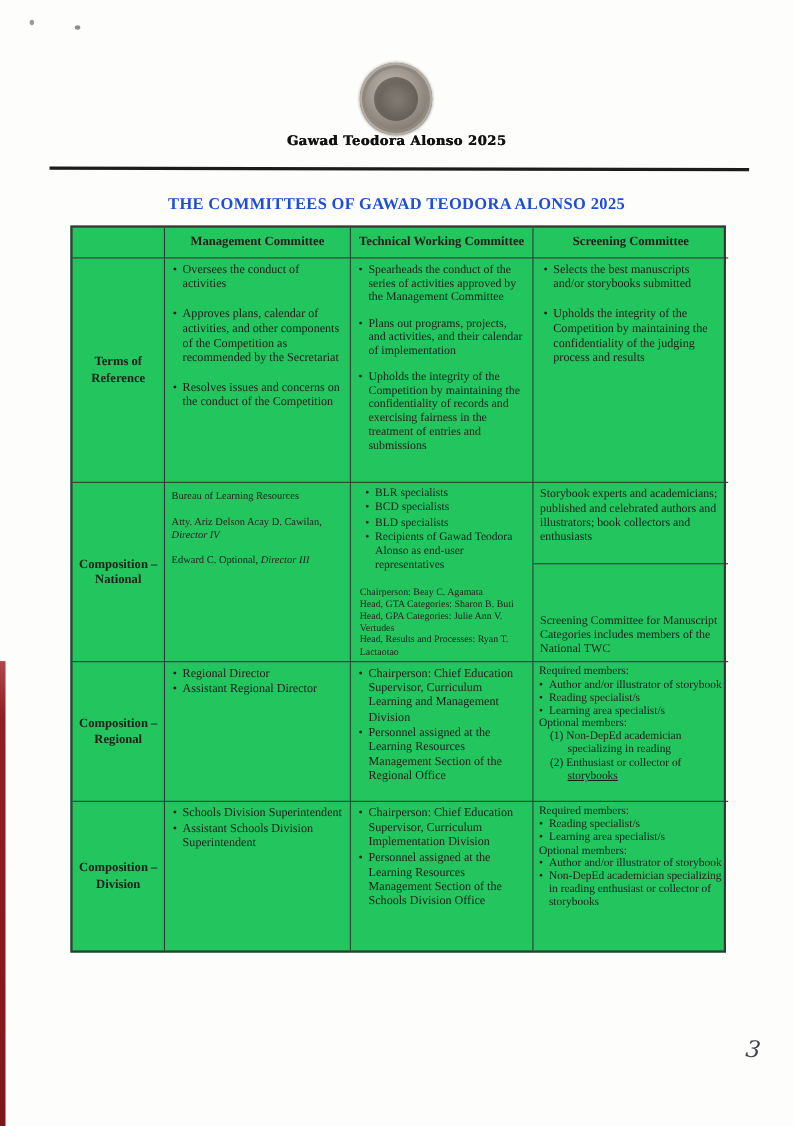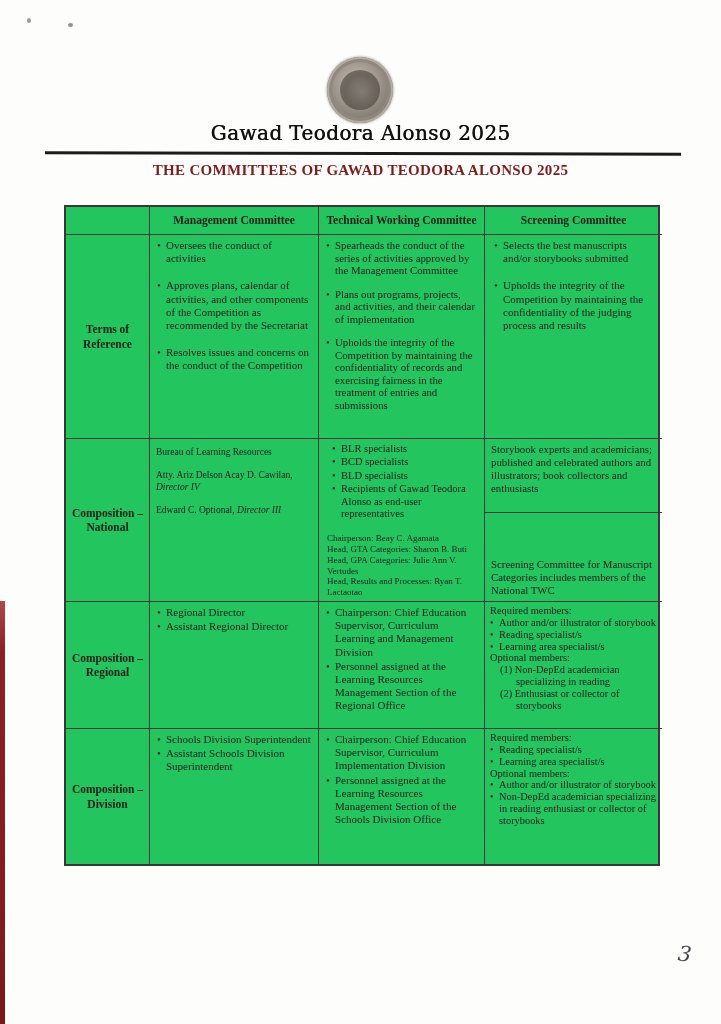--- a/index.html
+++ b/index.html
@@ -19,30 +19,30 @@
     background:radial-gradient(circle at 45% 40%, #cac5be 0%, #a8a097 32%, #837b72 68%, #9a9289 100%);
     box-shadow:0 0 0 2px #b3ada5 inset, 0 0 0 5px #8f887f inset, 0 0 2px 1px #c7c2bb;
   }
   .seal::after{
     content:"";position:absolute;inset:13px;border-radius:50%;
     background:radial-gradient(circle at 55% 55%, #756d64, #5a534c 55%, #6f675e);
     opacity:.8;
   }
   .brand{
     position:absolute;left:0;top:121px;width:721px;text-align:center;
-    font-family:"DejaVu Serif", serif;font-weight:normal;font-size:20px;color:#121212;
+    font-family:"DejaVu Serif", serif;font-weight:bold;font-size:12px;color:#121212;
     letter-spacing:.4px;text-shadow:.5px 0 0 #121212;
   }
   .rule{
     position:absolute;left:45px;top:152px;width:636px;height:3px;background:#1c1c1c;
     transform:rotate(.12deg);
   }
   .title{
-    position:absolute;left:0;top:162px;width:721px;text-align:center;
-    font-weight:bold;font-size:15px;letter-spacing:.3px;color:#7f1d1d;
+    position:absolute;left:0;top:178px;width:721px;text-align:center;
+    font-weight:bold;font-size:15px;letter-spacing:.3px;color:#1d4ed8;
   }
 
   
   .doc-table{
     position:absolute;left:64px;top:205px;width:596px;
     display:grid;
     grid-template-columns:84px 169px 166px 177px;
     grid-template-rows:28px 204px 163px 127px 135px;
     border:2px solid #383838;
     box-sizing:border-box;
@@ -83,21 +83,21 @@
   .split{padding:0;display:flex;flex-direction:column;font-size:10.8px;line-height:1.2;gap:41px;}
   .split-top{height:74px;box-sizing:border-box;padding:4px 6px;border-bottom:1px solid #383838;}
   .split-bottom{flex:1;padding:4px 6px;}
 
   .scr-list{font-size:10.4px;line-height:1.14;padding:3px 4px 2px 5px;}
   .scr-list .hdg{margin:0;}
   ul.scr-b{list-style:none;margin:0;padding:0;}
   ul.scr-b li{position:relative;padding-left:9px;}
   ul.scr-b li::before{content:"\2022";position:absolute;left:0;top:0;}
   .numitem{padding-left:26px;text-indent:-16px;}
-  .u{}
+  .u{text-decoration:underline;}
 
   
   .pagenum{
     position:absolute;left:678px;top:942px;
     font-family:"DejaVu Serif", serif;font-style:italic;font-size:21px;color:#44444c;
     transform:rotate(7deg);
   }
   .red-strip{
     position:absolute;left:0;top:601px;width:5px;height:423px;
     background:linear-gradient(180deg,#b0474d 0%, #8e1f24 12%, #871a1f 70%, #7c161b 100%);

